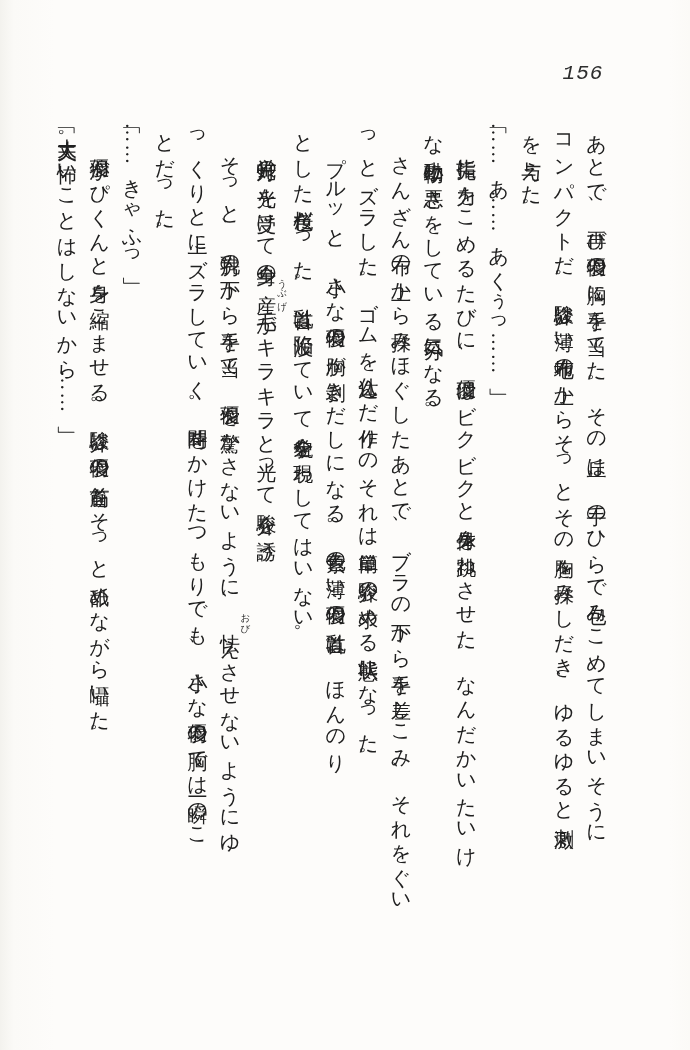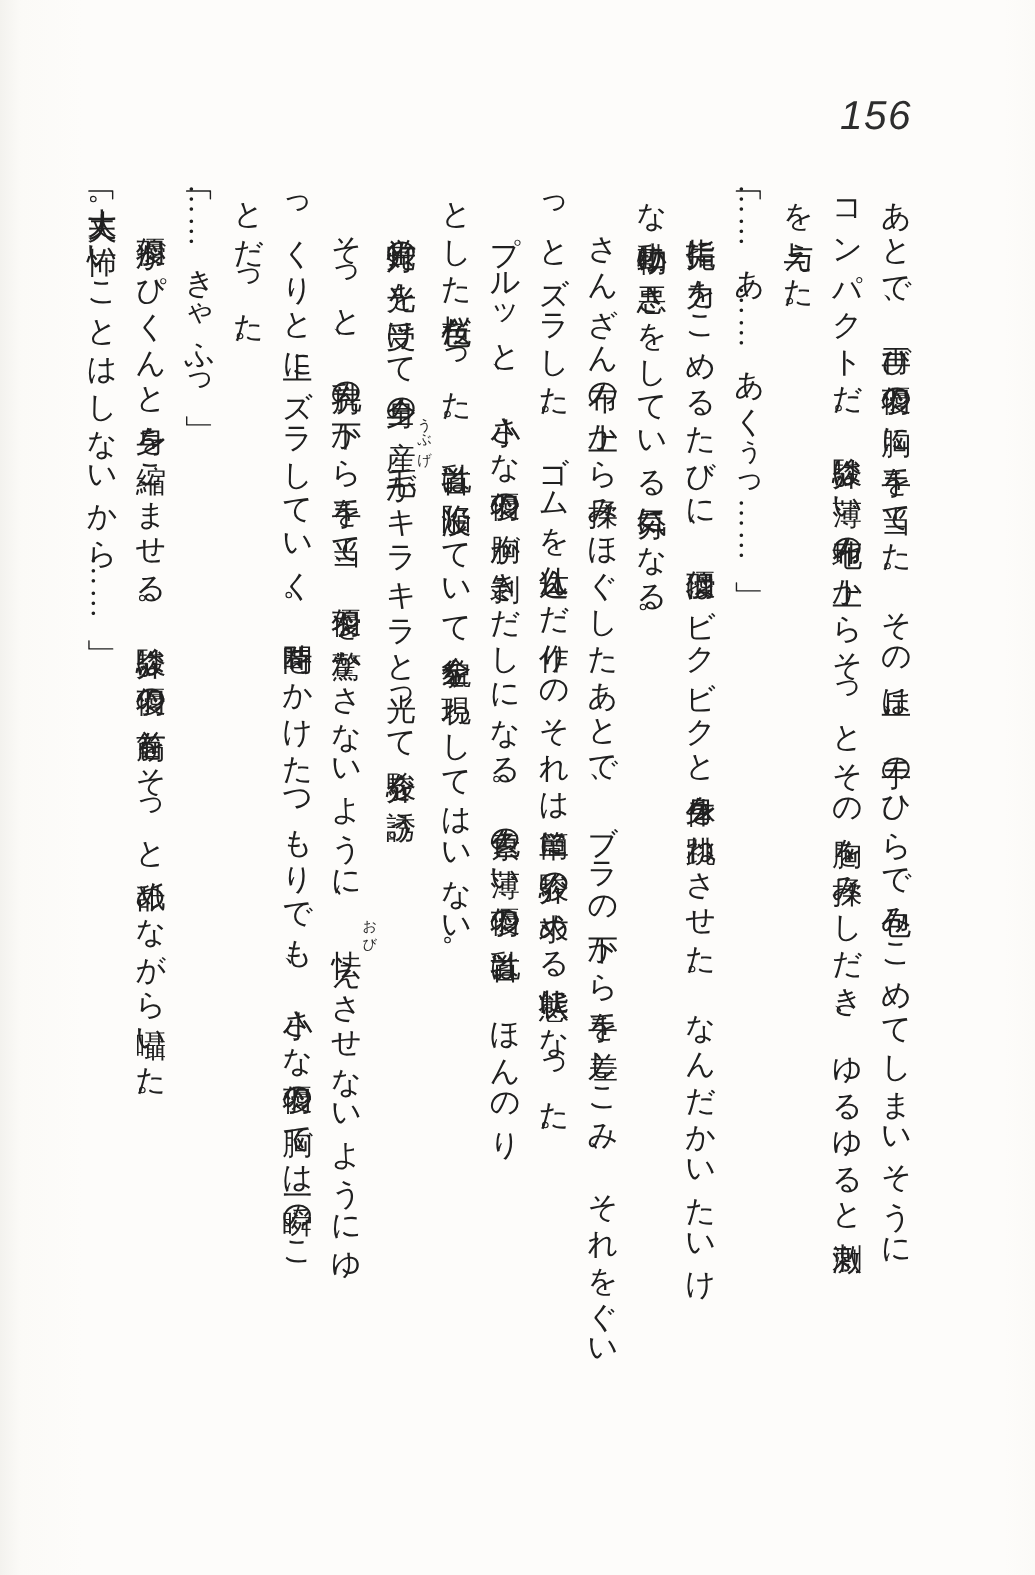--- a/index.html
+++ b/index.html
@@ -16,26 +16,26 @@
     background:
       linear-gradient(90deg, #f3f2ee 0%, #fbfaf7 2%, #fdfcfa 8%, #fdfcfa 97%, #fbfaf7 100%);
     color: #1f1f1f;
     font-family: "Liberation Serif", "DejaVu Serif", serif;
   }
   .page-number {
     position: absolute;
     top: 62px;
     left: 560px;
     width: 46px;
-    font-size: 27px;
+    font-size: 21px;
     font-style: italic;
     letter-spacing: 1px;
     color: #2d2d2d;
-    text-align: right;
-    font-family: Liberation Sans, sans-serif;
+    text-align: center;
+    font-family: Liberation Mono, monospace;
   }
   .body-text {
     position: absolute;
     top: 121px;
     right: 77px;
     height: 826px;
     writing-mode: vertical-rl;
     -webkit-writing-mode: vertical-rl;
     text-orientation: mixed;
     font-size: 20px;

